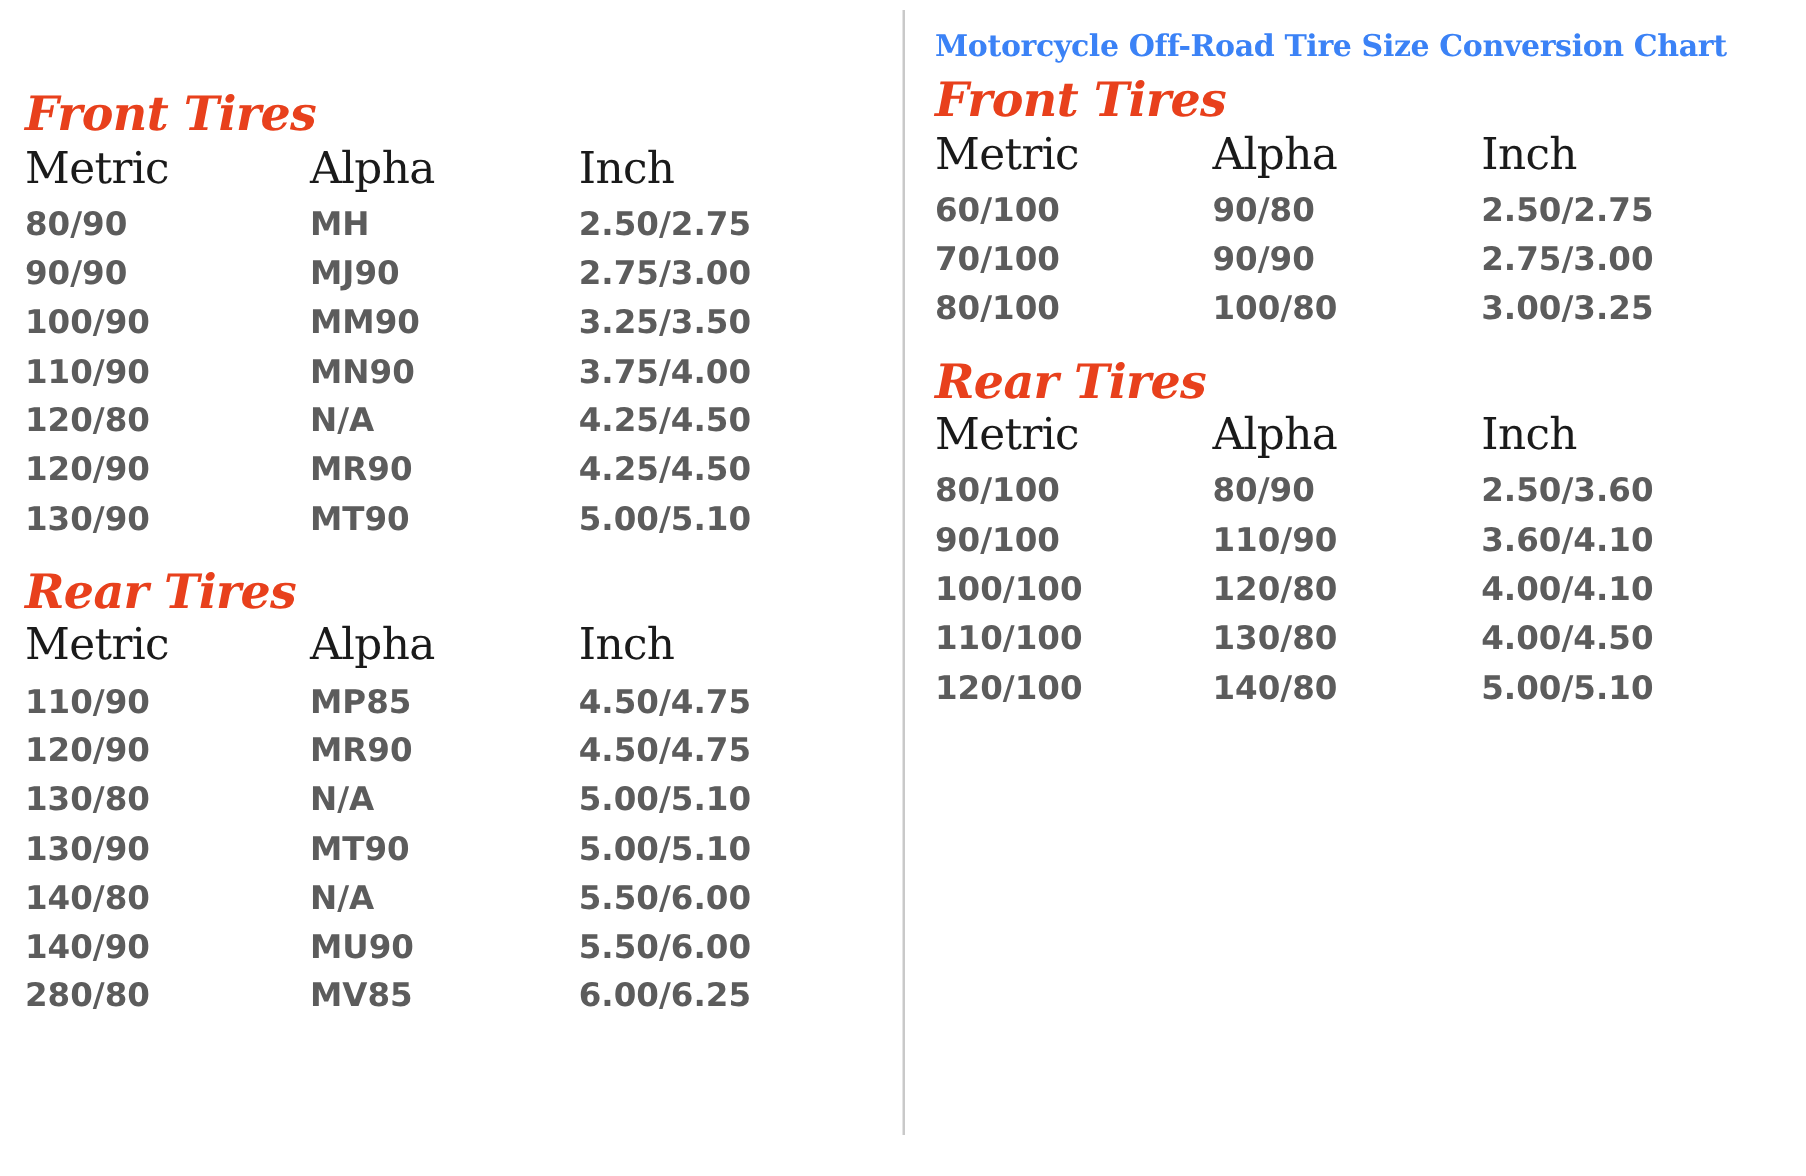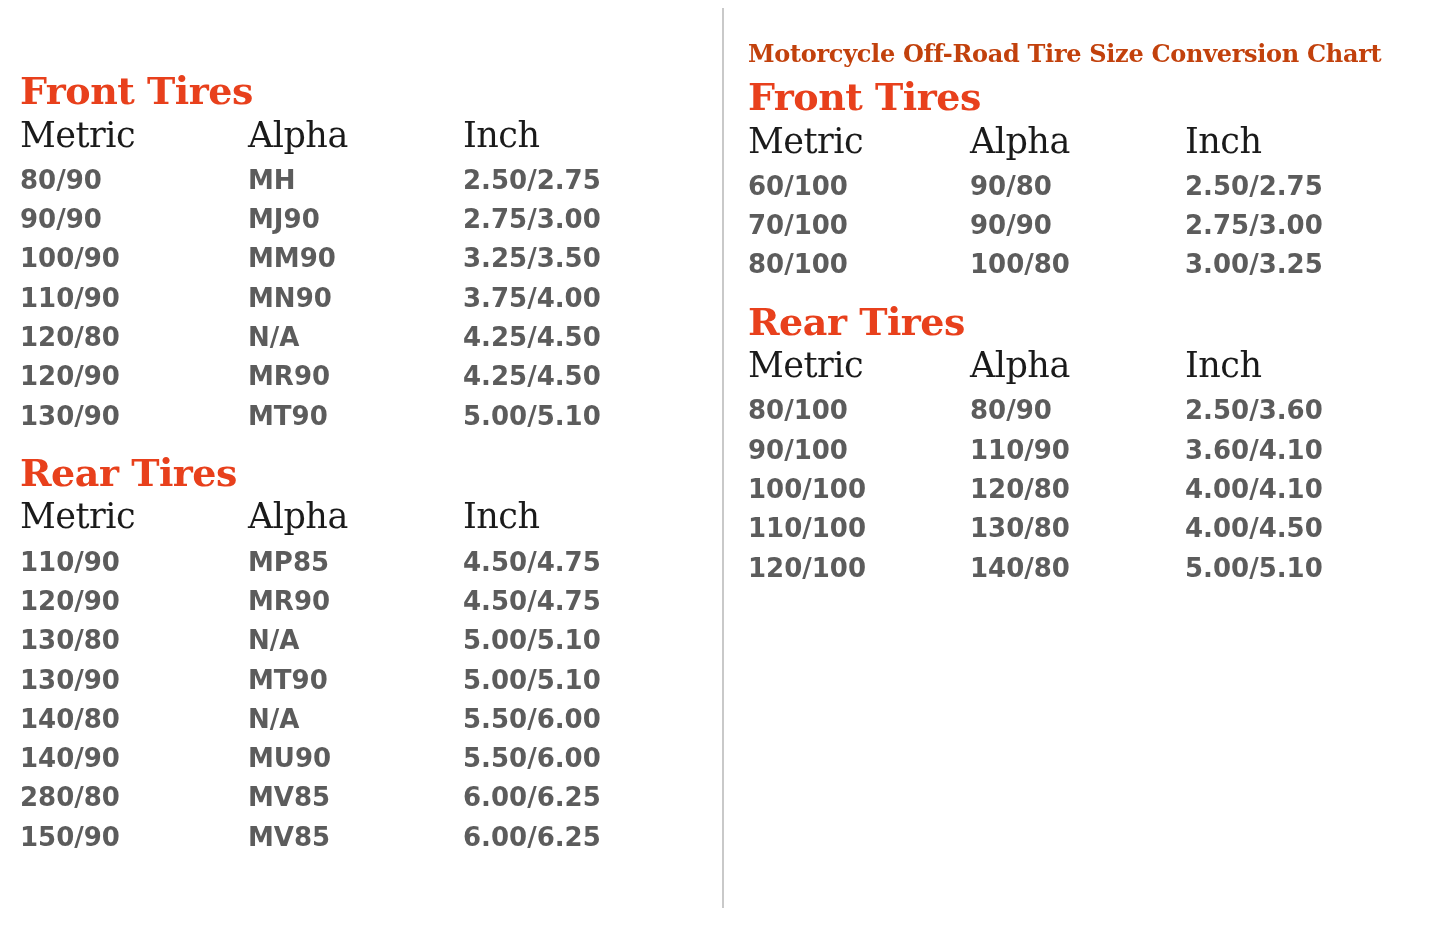--- a/index.html
+++ b/index.html
@@ -38,37 +38,38 @@
     width: 680px;
   }
   .col-right {
     left: 748px;
     width: 660px;
   }
   .chart-title {
     font-family: "DejaVu Serif", serif;
     font-weight: bold;
     font-size: 24px;
-    color: #c2410c;
+    color: #3b82f6;
     letter-spacing: -0.3px;
     margin: 0;
-    padding-top: 39px;
+    padding-top: 22px;
     white-space: nowrap;
   }
   .section {
     margin-top: 0;
   }
   .section-title {
     font-family: "DejaVu Serif", serif;
     font-weight: bold;
     font-size: 38px;
     color: #e8401c;
     margin: 0;
     line-height: 1.12;
     letter-spacing: -0.5px;
+    font-style: italic;
   }
   table.tire-table {
     border-collapse: collapse;
     margin-top: 2px;
     table-layout: fixed;
   }
   .col-left table.tire-table { width: 640px; }
   .col-right table.tire-table { width: 640px; }
 
   table.tire-table th {
@@ -208,25 +209,20 @@
             <tr>
               <td class="c-metric">140/90</td>
               <td class="c-alpha">MU90</td>
               <td class="c-inch">5.50/6.00</td>
             </tr>
             <tr>
               <td class="c-metric">280/80</td>
               <td class="c-alpha">MV85</td>
               <td class="c-inch">6.00/6.25</td>
             </tr>
-            <tr>
-              <td class="c-metric">150/90</td>
-              <td class="c-alpha">MV85</td>
-              <td class="c-inch">6.00/6.25</td>
-            </tr>
           </tbody>
       </table>
     </div>
   </div>
 
   <div class="col col-right">
     <h1 class="chart-title">Motorcycle Off-Road Tire Size Conversion Chart</h1>
 
     <div style="height:8px"></div>
 

